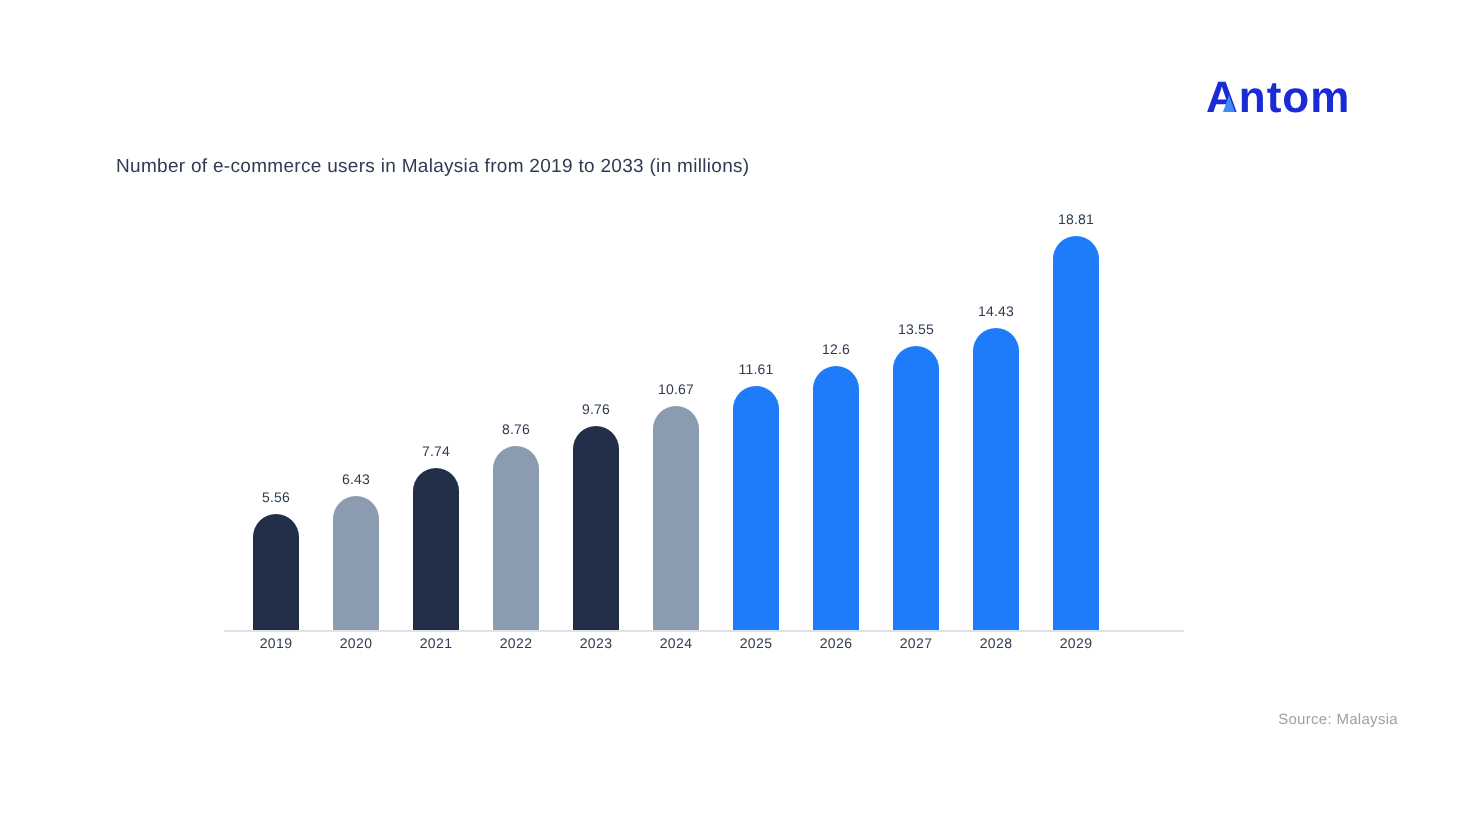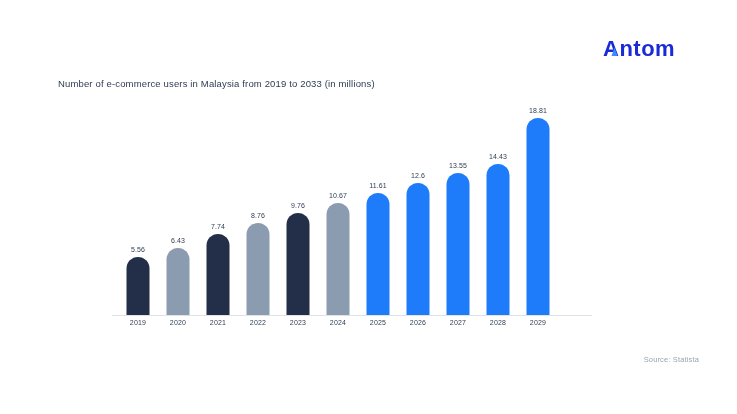--- a/index.html
+++ b/index.html
@@ -174,13 +174,13 @@
     <div class="axis-tick-label" style="left: 120px;">2022</div>
     <div class="axis-tick-label" style="left: 160px;">2023</div>
     <div class="axis-tick-label" style="left: 200px;">2024</div>
     <div class="axis-tick-label" style="left: 240px;">2025</div>
     <div class="axis-tick-label" style="left: 280px;">2026</div>
     <div class="axis-tick-label" style="left: 320px;">2027</div>
     <div class="axis-tick-label" style="left: 360px;">2028</div>
     <div class="axis-tick-label" style="left: 400px;">2029</div>
   </div>
 
-<div id="source-note">Source: Statista</div>
+<div id="source-note">Source: Malaysia</div>
 
 </body></html>

